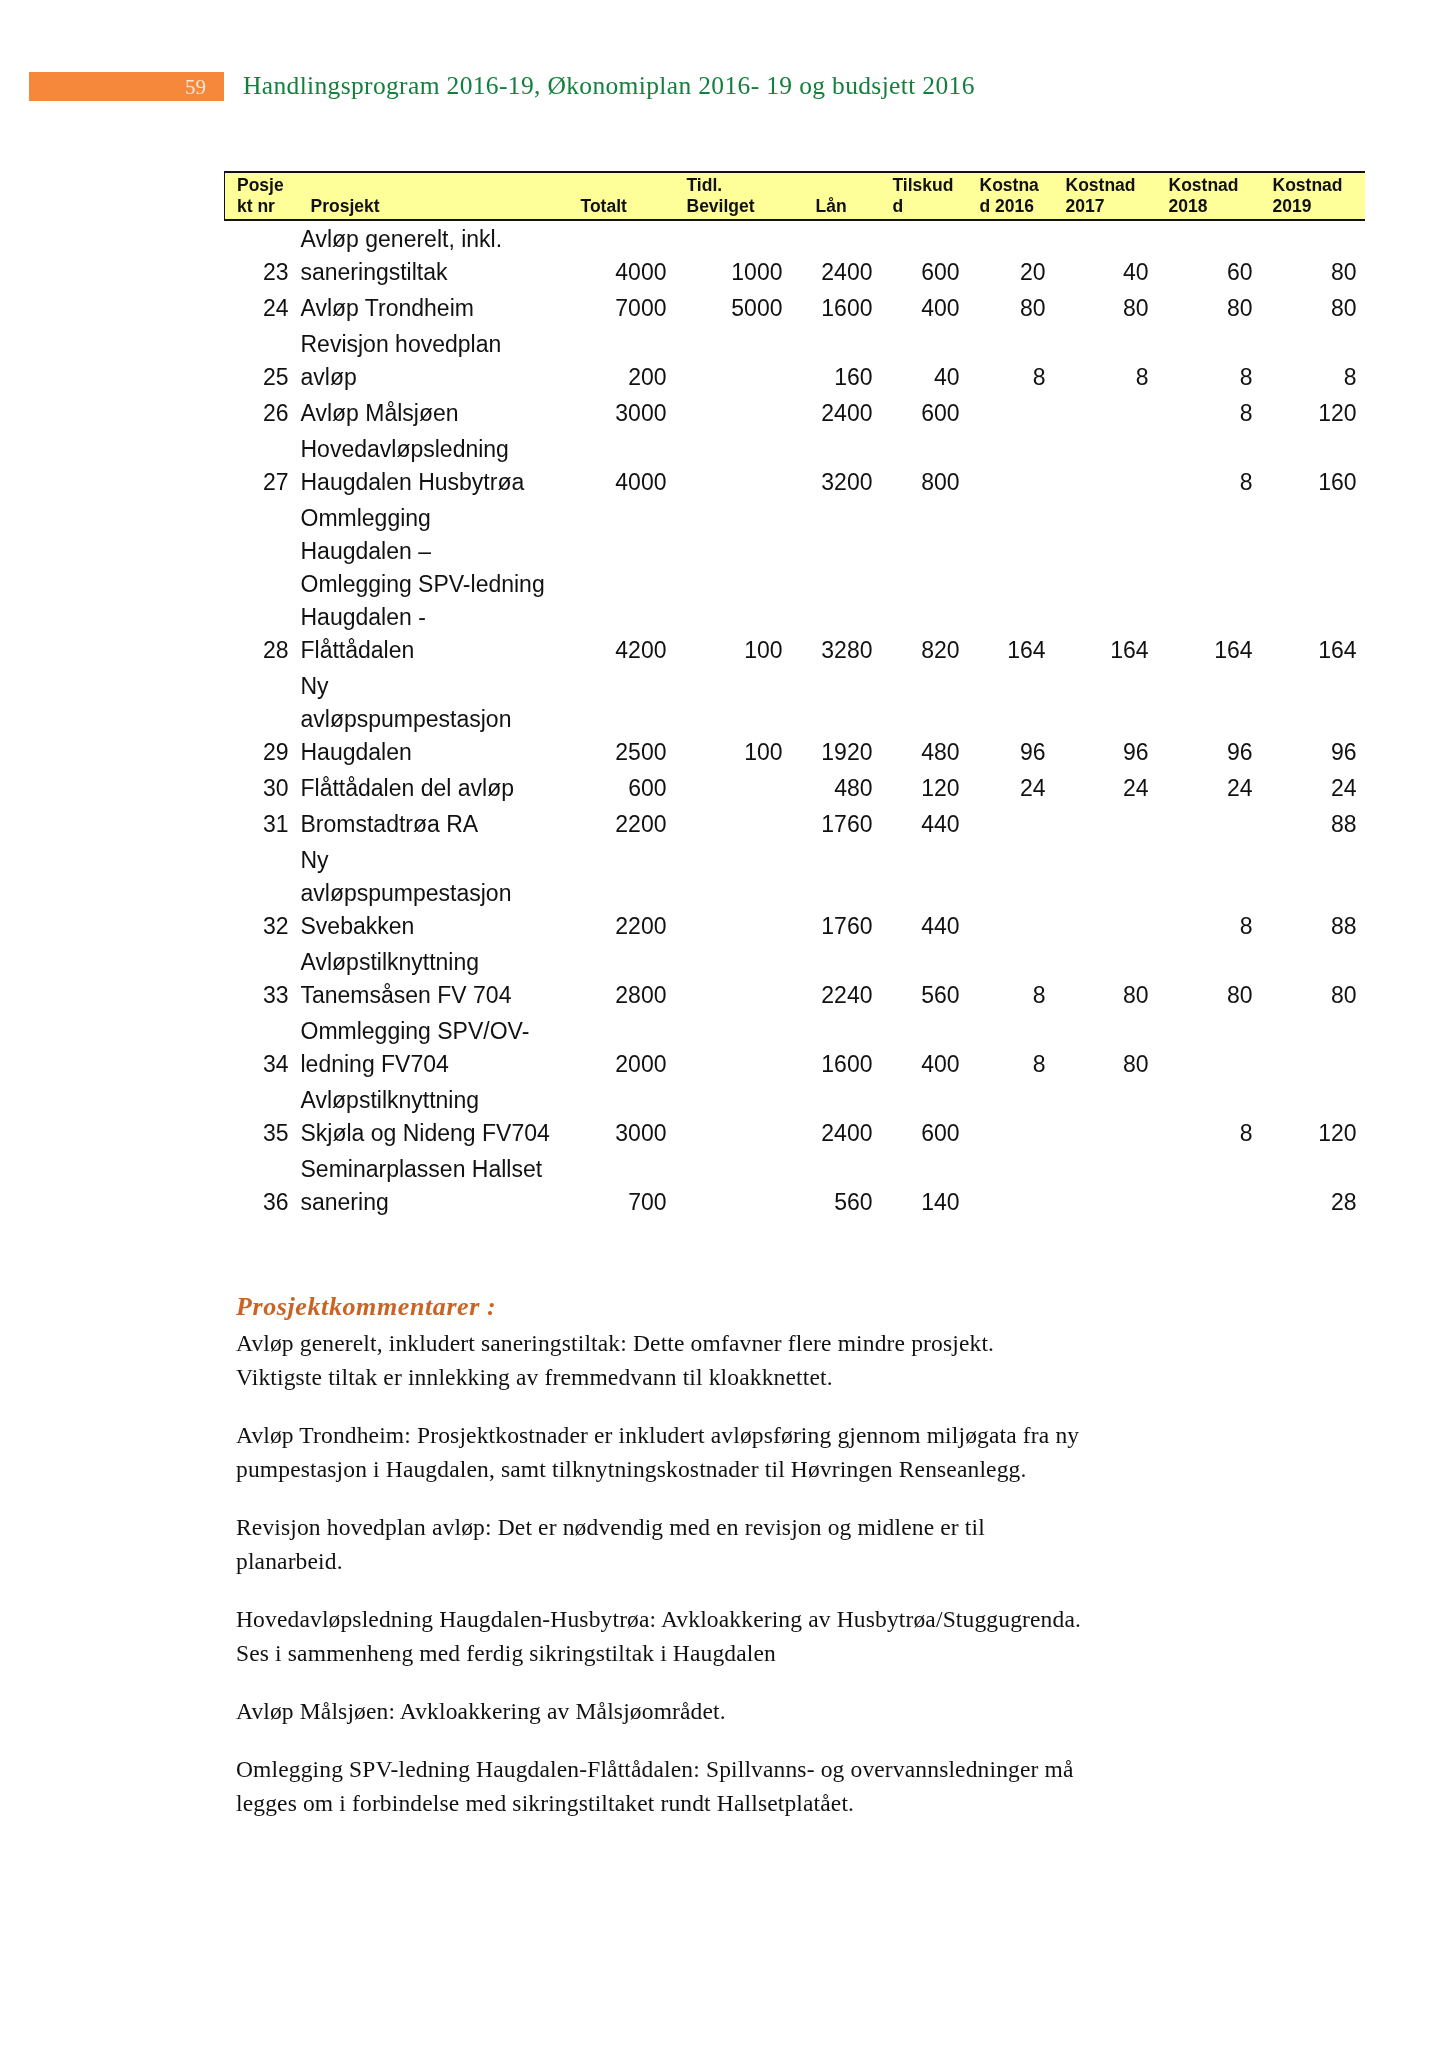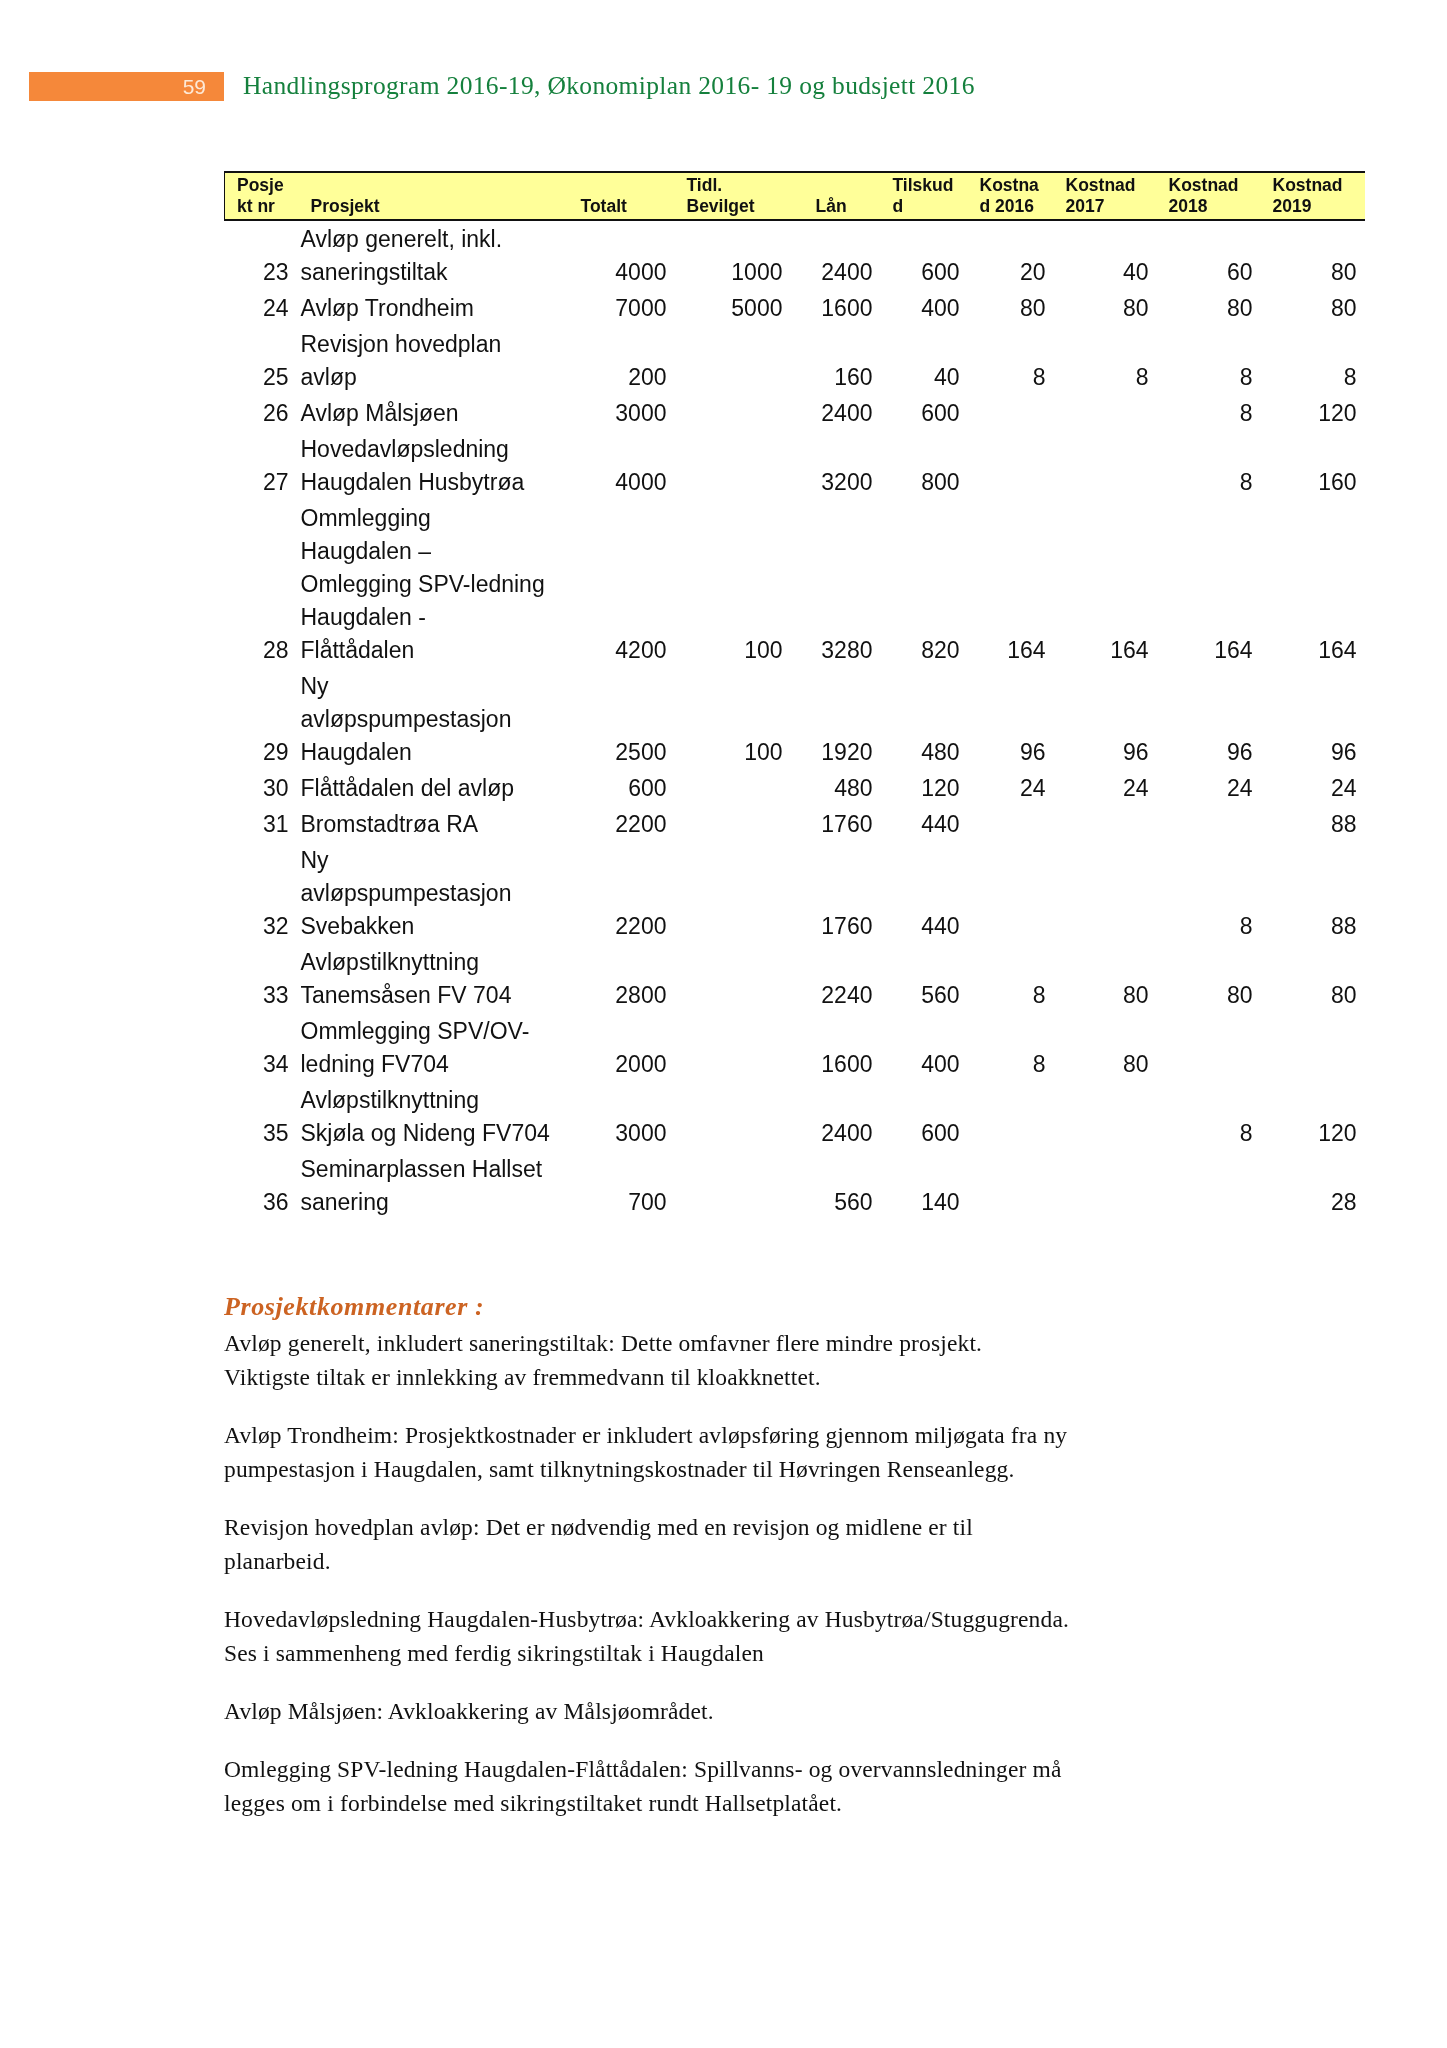--- a/index.html
+++ b/index.html
@@ -5,21 +5,21 @@
   html, body { margin: 0; padding: 0; background: #ffffff; }
   body { width: 1447px; height: 2048px; position: relative; overflow: hidden; }
 
   .page-header { position: absolute; left: 0; top: 0; width: 1447px; height: 110px; }
   .page-num-bar {
     position: absolute; left: 29px; top: 72px; width: 195px; height: 29px;
     background: #F5883A;
   }
   .page-num {
     position: absolute; right: 18px; top: 0; height: 29px; line-height: 30px;
-    font-family: Liberation Sans, sans-serif; font-size: 21px; color: #fde9d6;
+    font-family: Liberation Serif, serif; font-size: 21px; color: #fde9d6;
   }
   .doc-title {
     position: absolute; left: 243px; top: 70px; height: 32px; line-height: 32px;
     font-family: "Liberation Serif", serif; font-size: 25.5px; color: #15803d;
     letter-spacing: 0.35px; white-space: nowrap;
   }
 
   
   .budget-table {
     position: absolute; left: 224px; top: 171px; width: 1140px;
@@ -59,21 +59,21 @@
 
   .budget-table tr.total-row td {
     font-weight: bold; font-size: 23px; line-height: 38px;
     border-top: 2px solid #111; border-bottom: 3px solid #111; padding-bottom: 2px;
   }
   .budget-table tr.total-row td.nr { border: none; }
   .budget-table tr.total-row td.proj { padding-left: 8px; }
 
   
   .comments {
-    position: absolute; left: 224px; top: 1290px; width: 1100px;
+    position: absolute; left: 236px; top: 1290px; width: 1100px;
     font-family: "Liberation Serif", serif; color: #111;
   }
   .comments-heading {
     font-style: italic; font-size: 26px; line-height: 34px; color: #CC6322;
     letter-spacing: 0.6px; margin: 0 0 2px 0;
   }
   .comment-para {
     font-size: 23.5px; line-height: 34px; margin: 0 0 24px 0;
     letter-spacing: 0.15px; white-space: pre-line;
   }

